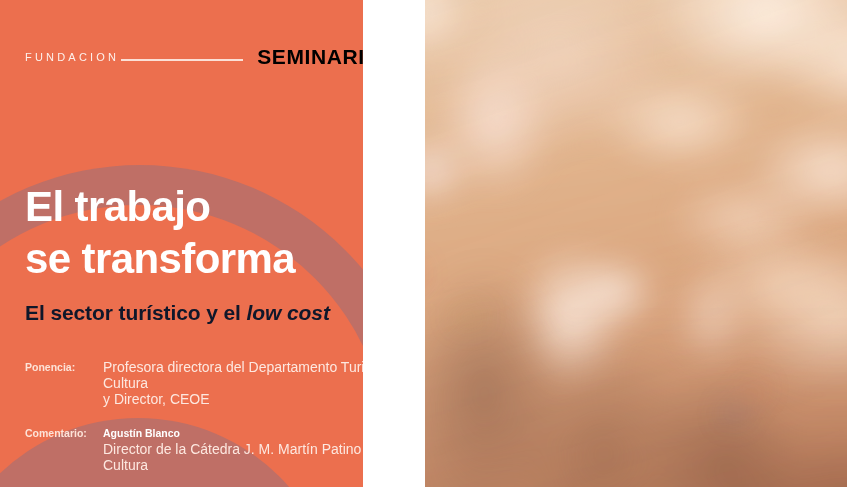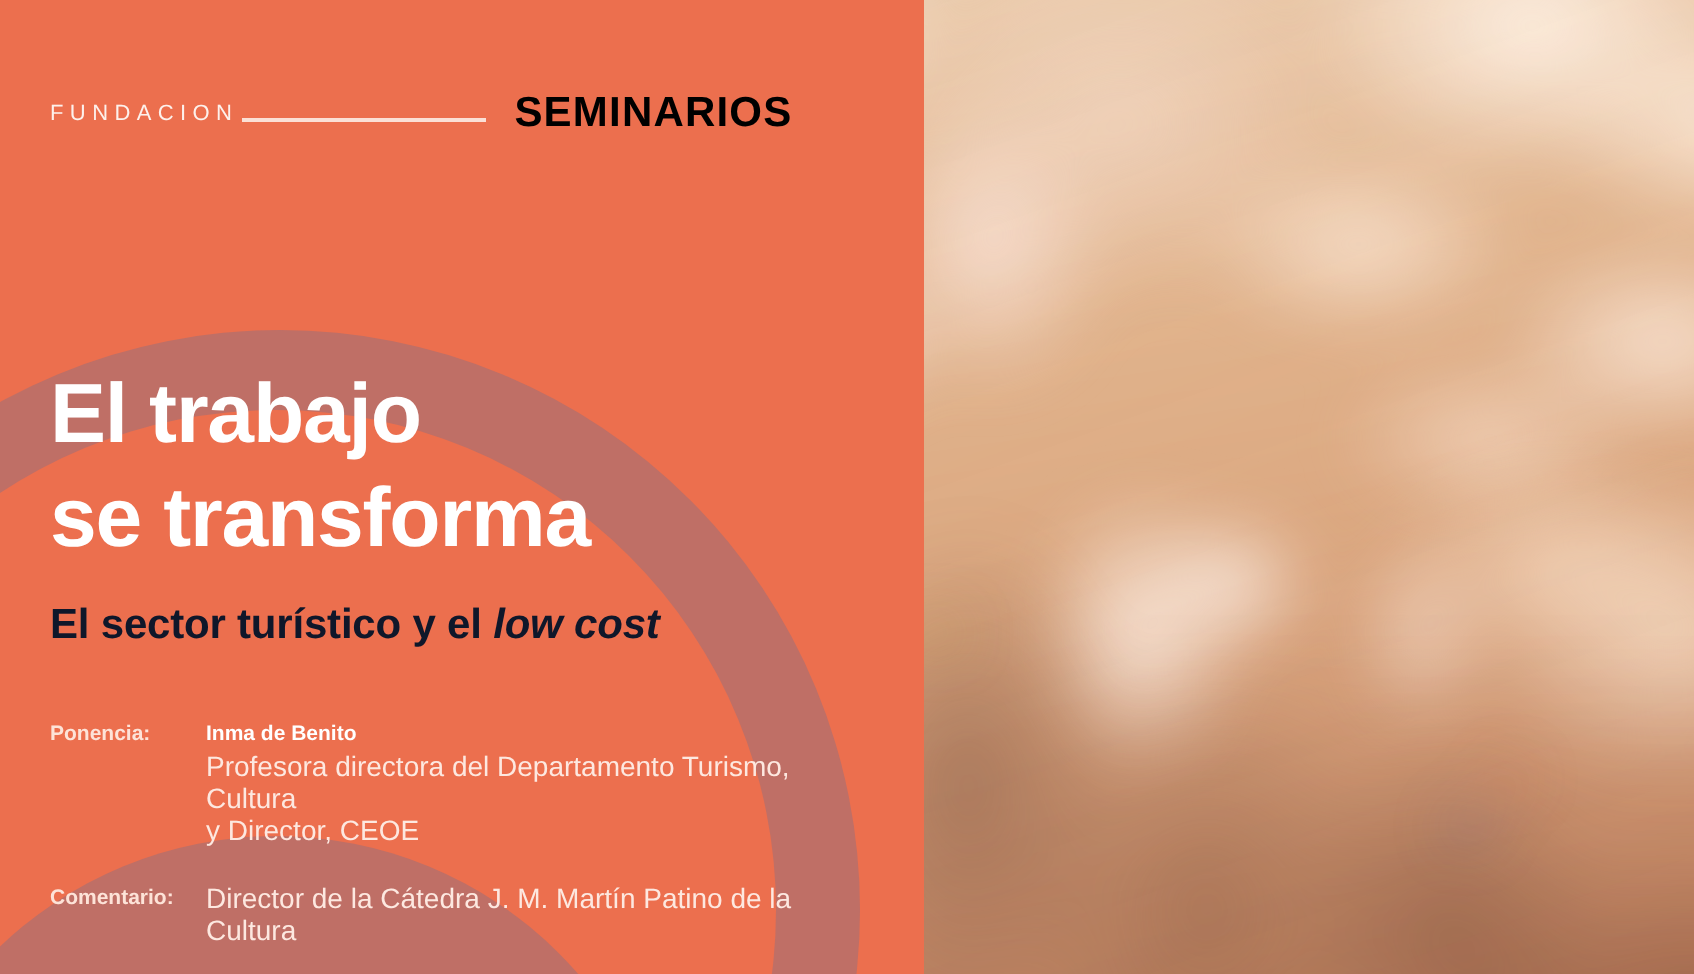--- a/index.html
+++ b/index.html
@@ -81,21 +81,21 @@
   }
   .photo-tint {
     background: linear-gradient(160deg, rgba(255,226,200,0.18), rgba(236,111,78,0.10));
   }
 
   
   .orange-panel {
     position: absolute;
     left: 0;
     top: 0;
-    width: 462px;
+    width: 363px;
     height: 487px;
     overflow: hidden;
     background: #ec6f4e;
   }
   
   .ring-outer {
     position: absolute;
     left: -150px;
     top: 165px;
     width: 580px;
@@ -259,29 +259,29 @@
         <span class="title-line">se transforma</span>
       </div>
 
       <div class="subtitle"><span>El sector turístico y el </span><em>low cost</em></div>
 
       <div class="credits">
 
         <div class="credit-block">
           <div class="credit-role">Ponencia:</div>
           <div class="credit-body">
-            <div class="credit-name">Inma de Benito</div>
             <div class="credit-desc">Profesora directora del Departamento Turismo, Cultura</div>
             <div class="credit-desc">y Director, CEOE</div>
           </div>
         </div>
 
         <div class="credit-block">
           <div class="credit-role">Comentario:</div>
           <div class="credit-body">
+            <div class="credit-name">Agustín Blanco</div>
             <div class="credit-desc">Director de la Cátedra J. M. Martín Patino de la Cultura</div>
           </div>
         </div>
 
       </div>
 
     </div>
   </div>
 </div>
 

